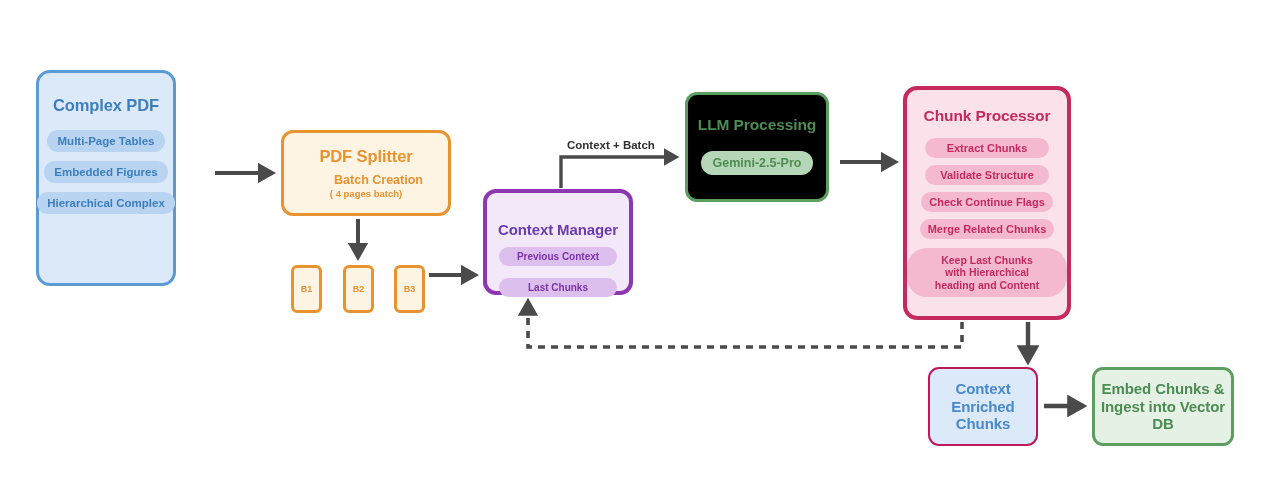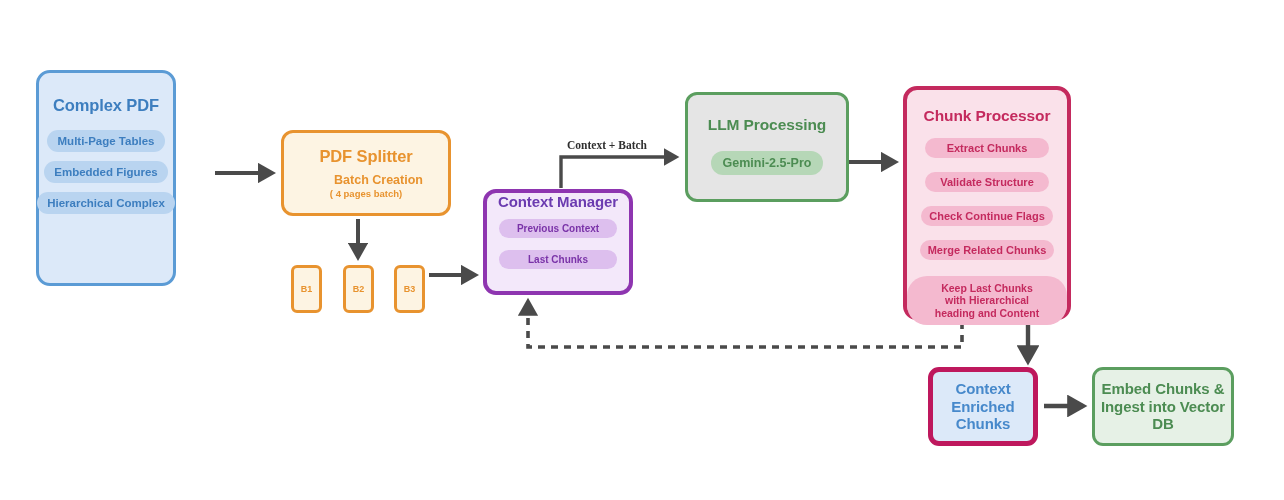--- a/index.html
+++ b/index.html
@@ -116,43 +116,43 @@
 
   
   #context-manager {
     left: 483px;
     top: 189px;
     width: 150px;
     height: 106px;
     background: #f3e8fa;
     border: 4px solid #8e35b0;
     border-radius: 13px;
-    padding-top: 0;
+    padding-top: 28px;
   }
   #context-manager .node-title {
     color: #6b3bb0;
     font-size: 15px;
     margin-bottom: 9px;
   }
   #context-manager .pill {
     background: #ddbfee;
     color: #7a33a8;
     font-size: 10px;
     padding: 4px 10px;
     margin-bottom: 12px;
     min-width: 118px;
   }
 
   
   #llm-processing {
     left: 685px;
     top: 92px;
-    width: 164px;
+    width: 144px;
     height: 110px;
-    background: #e5e5e5;
+    background: #000000;
     border: 3px solid #5b9e5f;
     border-radius: 12px;
     padding-top: 21px;
   }
   #llm-processing .node-title {
     color: #4c8c52;
     font-size: 15.5px;
     margin-bottom: 17px;
   }
   #llm-processing .pill {
@@ -176,39 +176,39 @@
   #chunk-processor .node-title {
     color: #c42a5e;
     font-size: 15.5px;
     margin-bottom: 13px;
   }
   #chunk-processor .pill {
     background: #f4b9cf;
     color: #c42a5e;
     font-size: 11px;
     padding: 4px 8px;
-    margin-bottom: 14px;
+    margin-bottom: 7px;
     min-width: 124px;
   }
   #chunk-processor .pill.multiline {
     white-space: normal;
     line-height: 1.18;
     padding: 6px 26px;
     font-size: 10.5px;
     margin-top: 2px;
   }
 
   
   #context-enriched {
     left: 928px;
     top: 367px;
     width: 110px;
     height: 79px;
     background: #dce9f9;
-    border: 5px solid #be185d;
+    border: 2px solid #be185d;
     border-radius: 11px;
     justify-content: center;
   }
   #context-enriched .node-title {
     color: #4789cb;
     font-size: 15px;
     line-height: 1.18;
   }
 
   
@@ -228,21 +228,20 @@
     line-height: 1.18;
   }
 
   
   .edge-label {
     position: absolute;
     font-size: 11.5px;
     font-weight: bold;
     color: #2f2f2f;
     white-space: nowrap;
-    font-family: Liberation Serif, serif;
   }
   #label-context-batch {
     left: 567px;
     top: 139px;
   }
 
   svg.edges {
     position: absolute;
     left: 0;
     top: 0;

